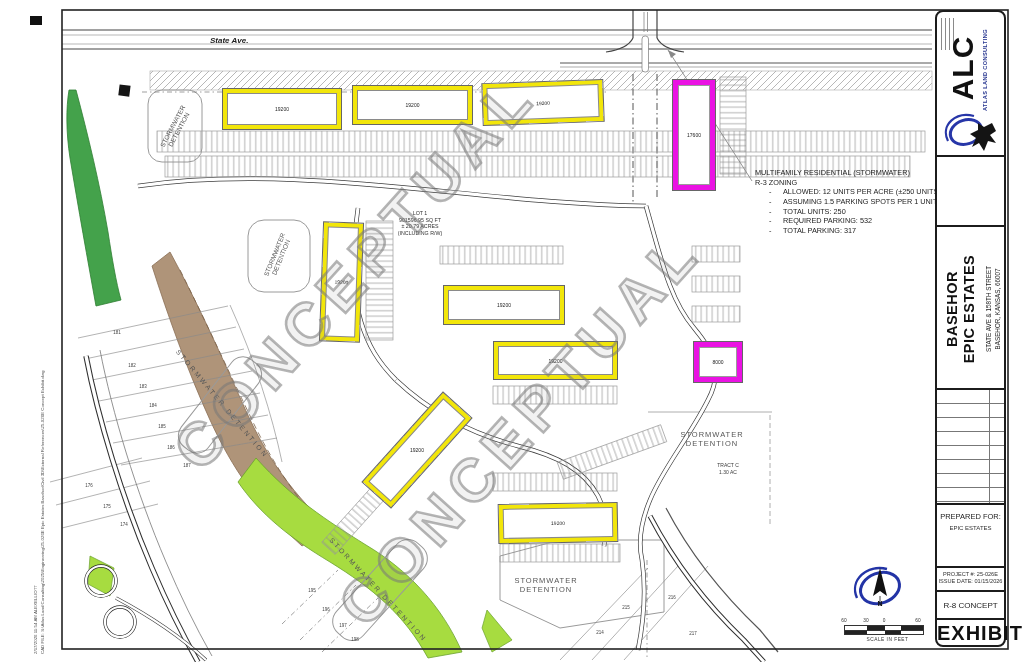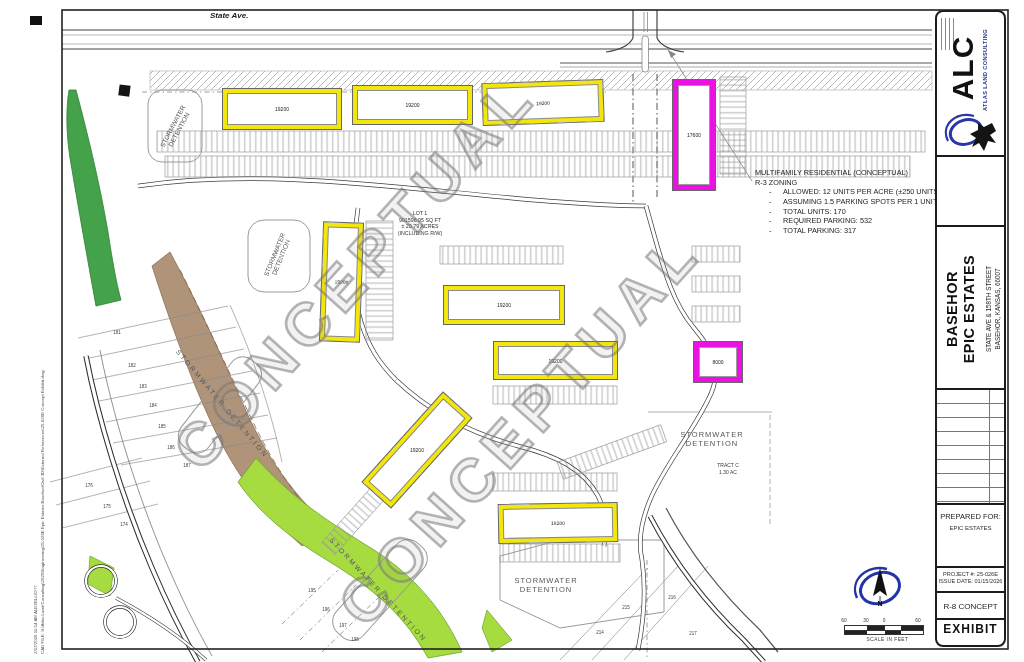--- a/index.html
+++ b/index.html
@@ -41,21 +41,21 @@
   .sec-exh{height:25px;text-align:center;}
   .rot{position:absolute;white-space:nowrap;transform:translate(-50%,-50%) rotate(-90deg);}
   .alc-big{font-size:30px;font-weight:bold;color:#111;letter-spacing:1px;}
   .alc-name{font-size:5.6px;font-weight:bold;color:#26358f;letter-spacing:.4px;}
   .tt-big{font-size:14.5px;font-weight:bold;color:#111;text-align:center;line-height:1.2;letter-spacing:.5px;}
   .tt-addr{font-size:6.3px;color:#222;text-align:center;line-height:1.35;}
   .prep-l{font-size:7.5px;color:#222;margin-top:7px;}
   .prep-v{font-size:6px;color:#333;margin-top:4px;}
   .proj-l{font-size:5.6px;color:#333;margin-top:4px;}
   .conc-l{font-size:8px;color:#222;margin-top:9px;}
-  .exh-l{font-size:12px;font-weight:bold;color:#111;letter-spacing:1px;margin-top:2px;}
+  .exh-l{font-size:20px;font-weight:bold;color:#111;letter-spacing:1px;margin-top:2px;}
   .tinybars{position:absolute;left:4px;top:6px;width:16px;height:36px;display:flex;gap:3px;}
   .tinybars i{width:1px;height:32px;background:#8a8a8a;}
   
   #stamp{position:absolute;left:33px;top:654px;z-index:5;transform-origin:0 0;transform:rotate(-90deg);
      font-size:4.4px;color:#555;line-height:1.5;white-space:nowrap;}
   
   #scalebar{position:absolute;left:840px;top:618px;width:95px;z-index:5;font-size:4.8px;color:#333;}
   #scalebar .nums{position:relative;height:7px;}
   #scalebar .nums span{position:absolute;transform:translateX(-50%);}
   #scalebar .caption{text-align:center;margin-top:2px;letter-spacing:.5px;}
@@ -189,21 +189,21 @@
 
   <line x1="752" y1="181" x2="668" y2="50" stroke="#888" stroke-width="0.9"></line>
   <polygon points="668,50 676,54 671,58" fill="#888"></polygon>
 
   <rect x="119" y="85" width="11" height="11" fill="#151515" transform="rotate(7 124 90)"></rect>
 
   <rect x="62" y="10" width="946" height="639" fill="none" stroke="#222" stroke-width="1.6"></rect>
   <rect x="30" y="16" width="12" height="9" fill="#111"></rect>
 </svg>
 
-<div class="lbl" style="left:210px;top:11px;font-size:8px;font-weight:bold;font-style:italic;color:#222;">State Ave.</div>
+<div class="lbl" style="left:210px;top:36px;font-size:8px;font-weight:bold;font-style:italic;color:#222;">State Ave.</div>
 
 <div class="bld yellow" style="left:222px;top:88px;width:118px;height:40px;">
       <span>19200</span>
     </div>
 <div class="bld yellow" style="left:352px;top:85px;width:119px;height:38px;">
       <span>19200</span>
     </div>
 <div class="bld yellow" style="left:482px;top:81px;width:120px;height:41px;transform:rotate(-2deg);">
       <span>19200</span>
     </div>
@@ -242,33 +242,33 @@
 </div>
 
 <div id="lotnote">
   <div>LOT 1</div>
   <div>901596.95 SQ FT</div>
   <div>± 20.79 ACRES</div>
   <div>(INCLUDING R/W)</div>
 </div>
 
 <div id="zoning">
-  <div>MULTIFAMILY RESIDENTIAL (CONCEPTUAL)</div>
+  <div>MULTIFAMILY RESIDENTIAL (STORMWATER)</div>
   <div>R-3 ZONING</div>
   <div class="brow">
         <span class="dash">-</span>
         <span>ALLOWED: 12 UNITS PER ACRE (±250 UNITS)</span>
       </div>
   <div class="brow">
         <span class="dash">-</span>
         <span>ASSUMING 1.5 PARKING SPOTS PER 1 UNIT</span>
       </div>
   <div class="brow">
         <span class="dash">-</span>
-        <span>TOTAL UNITS: 170</span>
+        <span>TOTAL UNITS: 250</span>
       </div>
   <div class="brow">
         <span class="dash">-</span>
         <span>REQUIRED PARKING: 532</span>
       </div>
   <div class="brow">
         <span class="dash">-</span>
         <span>TOTAL PARKING: 317</span>
       </div>
 </div>

